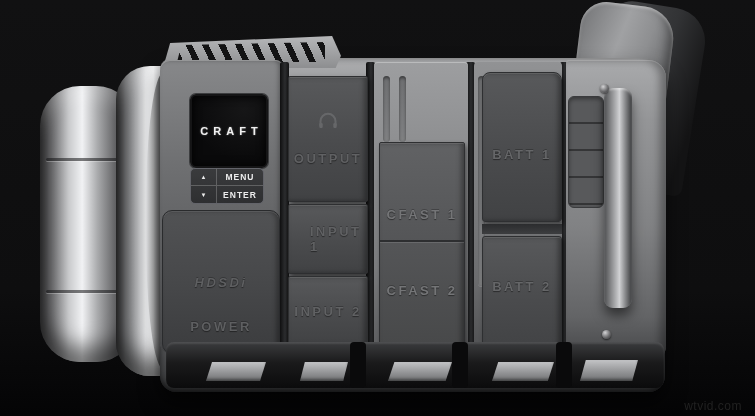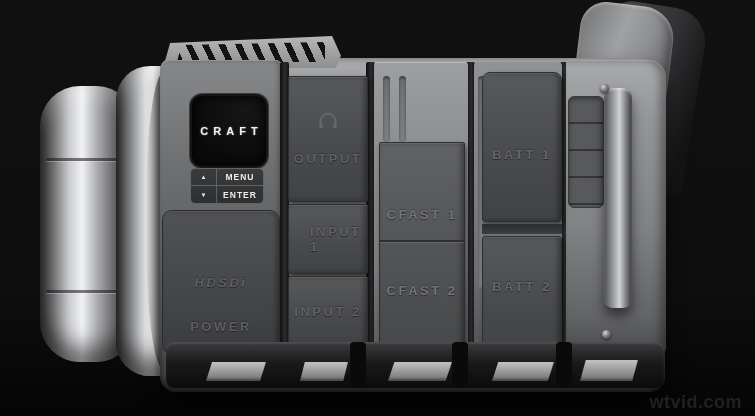--- a/index.html
+++ b/index.html
@@ -64,21 +64,21 @@
     background:repeating-linear-gradient(65deg,#131314 0 6px,rgba(0,0,0,0) 6px 15px);
     clip-path:polygon(0 100%,3% 15%,100% 0,100% 85%,97% 100%);
   }
 
   .module1-face{
     left:160px;top:60px;width:122px;height:294px;border-radius:10px 6px 16px 12px;
     background:linear-gradient(180deg,#87888a 0%,#6f7072 35%,#5b5c5e 70%,#454648 100%);
     box-shadow:inset 0 1px 0 rgba(255,255,255,.25), inset -3px 0 5px rgba(0,0,0,.35);
   }
   .screen{
-    left:190px;top:94px;width:74px;height:70px;border-radius:12px;
+    left:190px;top:94px;width:74px;height:70px;border-radius:6px;
     background:radial-gradient(120% 120% at 70% 20%,#161617 0%,#0a0a0b 60%);
     border:2px solid #151516;box-shadow:0 0 0 1px #3c3d3f, inset 0 0 10px #000;
   }
   .screen-logo{
     width:100%;height:100%;color:#f0f0f0;font-size:11px;font-weight:700;
     letter-spacing:5px;text-indent:5px;text-shadow:0 0 2px rgba(255,255,255,.4);
   }
   .cluster{
     left:190px;top:168px;width:74px;height:36px;border-radius:5px;
     background:linear-gradient(180deg,#3a3b3d,#2e2f31);
@@ -166,21 +166,21 @@
   .base-cut{top:342px;width:16px;height:46px;background:#0a0a0b;border-radius:4px;}
   .foot{
     top:362px;height:19px;
     background:linear-gradient(180deg,#c3c4c6 0%,#909193 60%,#707173 100%);
     clip-path:polygon(10% 0,100% 0,90% 100%,0 100%);
     box-shadow:inset 0 -2px 3px rgba(0,0,0,.4);
   }
 
   .hp-icon{opacity:.85;}
   .watermark{
-    right:13px;bottom:3px;color:#212121;font-size:18px;letter-spacing:.5px;font-weight:bold;
+    right:13px;bottom:3px;color:#212121;font-size:12px;letter-spacing:.5px;
   }
 </style>
 </head>
 <body>
 
 <div id="stage">
 
   <div class="abs rear-slab-shadow"></div>
   <div class="abs rear-slab"></div>
 

